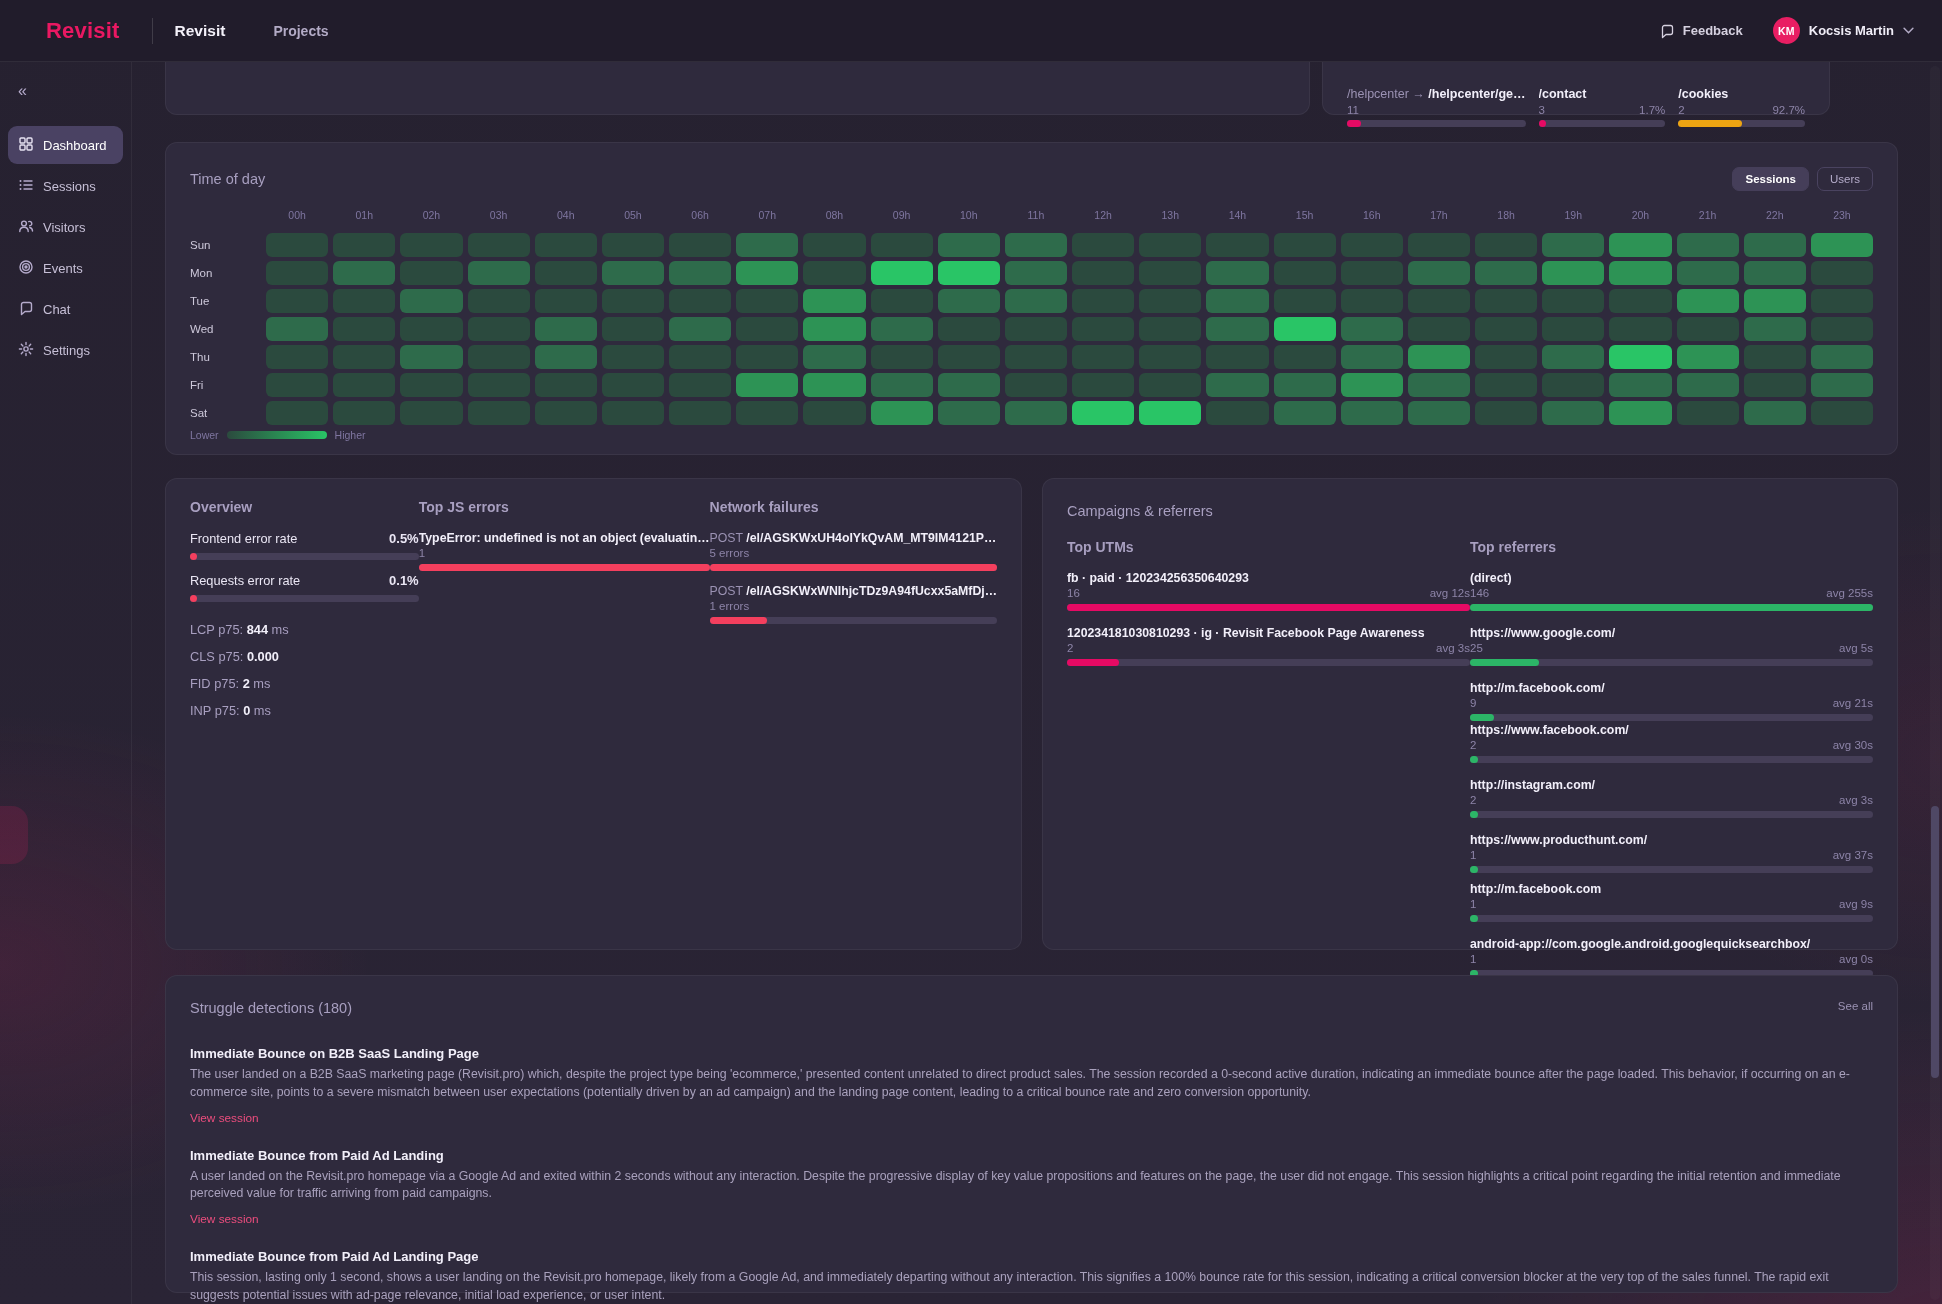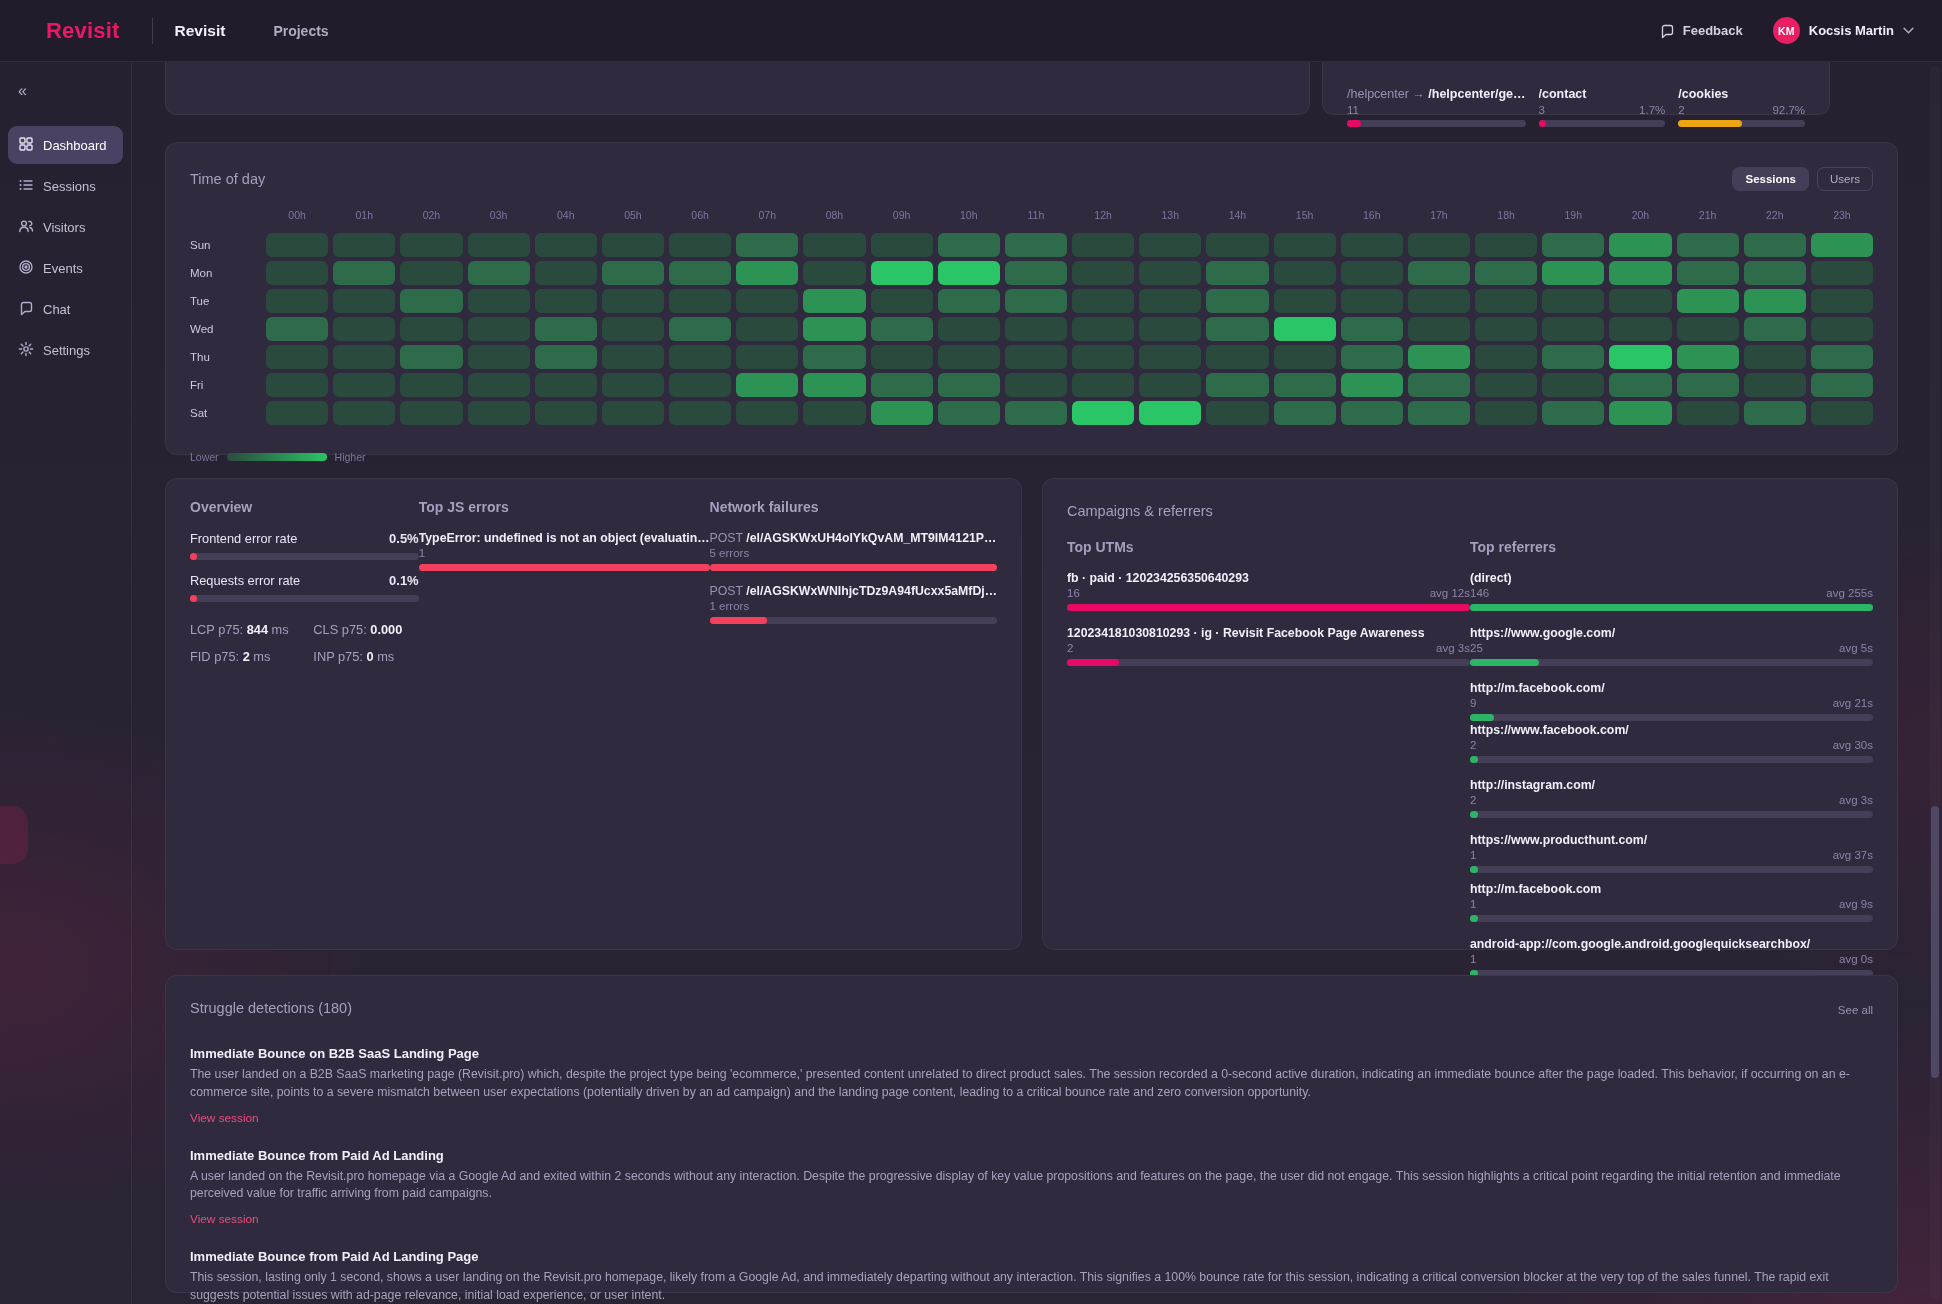--- a/index.html
+++ b/index.html
@@ -59,34 +59,34 @@
   .tod-head { display:flex; align-items:center; justify-content:space-between; padding:24px 24px 0 24px; }
   .toggle-group { display:flex; gap:8px; }
   .toggle-btn { font-family:inherit; font-size:11.5px; padding:5px 12px; border-radius:7px; cursor:pointer;
     background:transparent; border:1px solid #4a4360; color:#b4abc9; }
   .toggle-btn.active { background:#453e59; border-color:#453e59; color:#fff; font-weight:bold; }
   .heat-wrap { padding:18px 24px 0 24px; }
   .heat-grid { display:grid; grid-template-columns:71px repeat(24, 1fr); column-gap:5px; row-gap:4px; align-items:center; }
   .hour-lab { text-align:center; font-size:10.5px; color:#7f76a0; padding-bottom:8px; }
   .day-lab { font-size:11.5px; color:#cdc8da; }
   .heat-cell { height:24px; border-radius:6px; }
-  .legend { display:flex; align-items:center; gap:8px; padding:26px 24px 0 24px; font-size:10.5px; color:#7f76a0; }
+  .legend { display:flex; align-items:center; gap:8px; padding:4px 24px 0 24px; font-size:10.5px; color:#7f76a0; }
   .legend-grad { width:100px; height:8px; border-radius:4px; background:linear-gradient(90deg,#2b4a3e,#29c566); }
   
   .col-grid { display:grid; padding:20px 24px 0 24px; }
   .metric-label-row { display:flex; justify-content:space-between; align-items:baseline; font-size:12.8px; color:#eae6f4; }
   .metric-label-row b { font-size:13px; }
-  .vitals { display:grid; grid-template-columns:1fr 1fr; gap:12px 18px; margin-top:20px; font-size:12.8px; color:#a89fc0; }
+  .vitals { display:grid; grid-template-columns:1fr; gap:12px 18px; margin-top:20px; font-size:12.8px; color:#a89fc0; }
   .vitals b { color:#f2effa; }
   .li-label { font-size:12.3px; font-weight:bold; color:#f2effa; white-space:nowrap; overflow:hidden; text-overflow:ellipsis; }
   .li-label .method { color:#9b92b3; font-weight:normal; }
   .li-meta { display:flex; justify-content:space-between; font-size:11.5px; color:#8d84a8; margin:2px 0 5px 0; }
   .bar-item { margin-bottom:13px; }
   
-  .str-head { display:flex; justify-content:space-between; align-items:flex-end; padding:24px 24px 0 24px; }
+  .str-head { display:flex; justify-content:space-between; align-items:flex-start; padding:24px 24px 0 24px; }
   .see-all { font-size:11.5px; color:#9b92b3; cursor:pointer; }
   .str-body-wrap { padding:8px 24px 0 24px; }
   .str-item { margin-top:22px; }
   .str-title { font-size:13px; font-weight:bold; color:#f2effa; }
   .str-text { font-size:12.3px; line-height:1.45; color:#a9a1bd; margin-top:5px; max-width:1690px; }
   .str-link { display:inline-block; margin-top:9px; font-size:11.8px; color:#ed4d7e; cursor:pointer; }
   .scrollbar { position:absolute; right:2px; top:66px; bottom:4px; width:10px; border-radius:5px;
     background:rgba(255,255,255,0.025); z-index:40; }
   .scroll-thumb { position:absolute; left:1px; right:1px; top:60%; height:22%; border-radius:4px; background:#4f4865; }
 </style>

